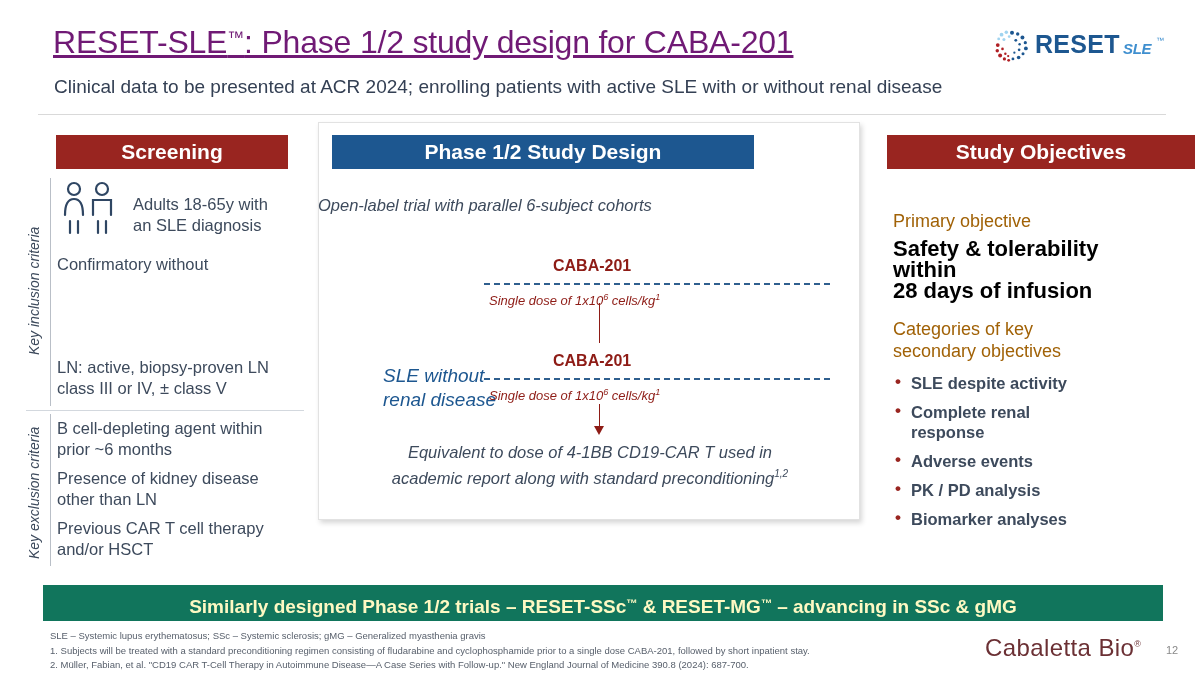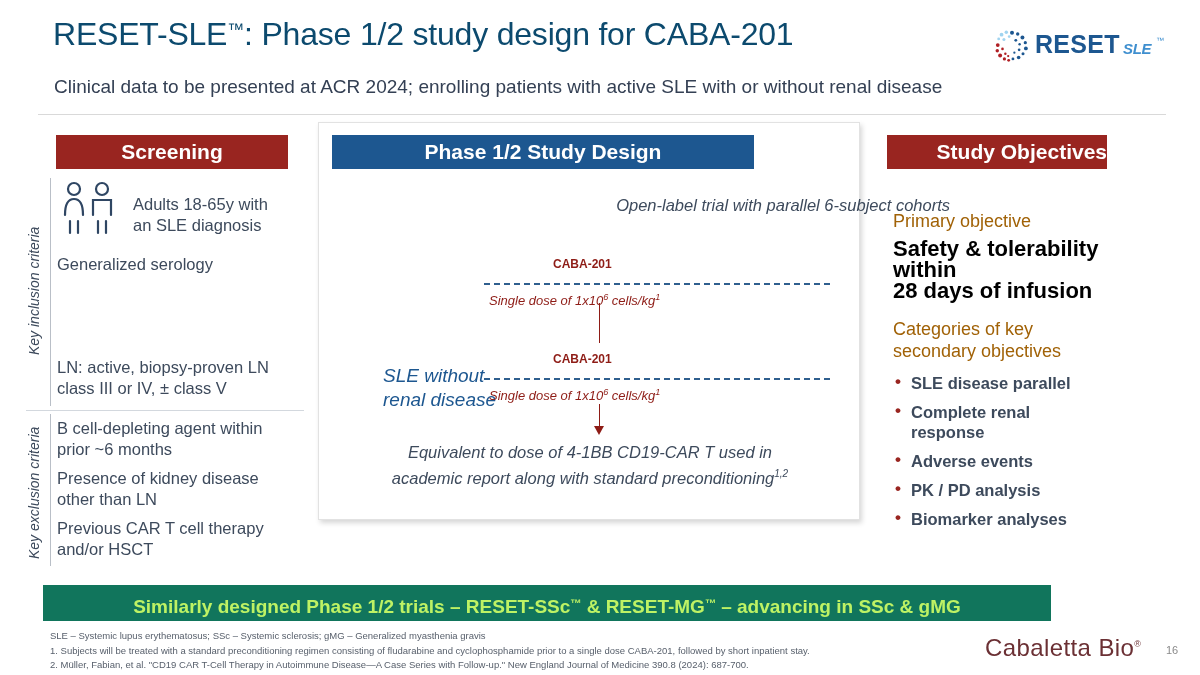--- a/index.html
+++ b/index.html
@@ -16,26 +16,27 @@
     width: 1200px;
     height: 675px;
     background: #ffffff;
     overflow: hidden;
   }
 
   
   #title {
     position: absolute;
     left: 53px;
-    top: 16px;
+    top: 24px;
     width: 900px;
     font-size: 32px;
-    color: #0c4a6e;
+    color: #701a75;
     letter-spacing: -0.2px;
     white-space: nowrap;
+    text-decoration: underline;
   }
   #title .tm {
     font-size: 17px;
     vertical-align: 10px;
   }
   #subtitle {
     position: absolute;
     left: 54px;
     top: 76px;
     width: 1100px;
@@ -166,35 +167,35 @@
   #design-header {
     left: 332px;
     top: 135px;
     width: 422px;
   }
   #open-label {
     position: absolute;
     left: 318px;
     top: 196px;
     width: 632px;
-    text-align: right;
+    text-align: left;
     font-style: italic;
     font-size: 16.5px;
     color: #3d4a5c;
   }
   .cohort-name {
     position: absolute;
     font-style: italic;
     font-size: 19px;
     line-height: 24px;
     color: #1d5790;
   }
   .drug-name {
     position: absolute;
-    font-size: 12px;
+    font-size: 16px;
     font-weight: bold;
     color: #8e1c16;
   }
   .dashed {
     position: absolute;
     height: 0;
     border-top: 2px dashed #2f5f8e;
   }
   .dose {
     position: absolute;
@@ -240,22 +241,21 @@
     font-size: 16.5px;
     line-height: 22px;
     color: #3d4a5c;
   }
   #equiv sup { font-size: 10px; }
 
   
   #objectives-header {
     left: 887px;
     top: 135px;
-    width: 220px;
-    text-align: right;
+    width: 308px;
   }
   .obj-title {
     position: absolute;
     font-size: 18px;
     font-weight: normal;
     line-height: 22px;
     color: #a16207;
   }
   .obj-body {
     position: absolute;
@@ -289,24 +289,24 @@
     top: -1px;
     color: #992520;
     font-size: 17px;
   }
 
   
   #green-banner {
     position: absolute;
     left: 43px;
     top: 585px;
-    width: 1008px;
+    width: 1120px;
     height: 36px;
     background: #11755c;
-    color: #bef264;
+    color: #fef9c3;
     font-size: 19px;
     font-weight: bold;
     text-align: center;
     line-height: 36px;
   }
   #green-banner .tm { font-size: 11px; vertical-align: 6px; }
 
   
   .footnote {
     position: absolute;
@@ -399,21 +399,21 @@
       <line x1="10" y1="40" x2="10" y2="52"></line>
       <line x1="18" y1="40" x2="18" y2="52"></line>
       <circle cx="42" cy="8" r="6"></circle>
       <path d="M33 34 L33 19 L51 19 L51 34"></path>
       <line x1="38" y1="40" x2="38" y2="52"></line>
       <line x1="46" y1="40" x2="46" y2="52"></line>
     </g>
   </svg>
 
   <div class="crit" style="left:133px; top:194px; width:175px;">Adults 18-65y with<br>an SLE diagnosis</div>
-  <div class="crit" style="left:57px; top:254px; width:250px;">Generalized serology</div>
+  <div class="crit" style="left:57px; top:254px; width:250px;">Confirmatory without</div>
   <div class="crit" style="left:57px; top:357px; width:255px;">LN: active, biopsy-proven LN<br>class III or IV, ± class V</div>
 
   <div id="mid-rule"></div>
 
   <div id="excl-label" class="side-label">Key exclusion criteria</div>
   <div id="excl-rule" class="vrule"></div>
 
   <div class="crit" style="left:57px; top:418px; width:250px;">B cell-depleting agent within<br>prior ~6 months</div>
   <div class="crit" style="left:57px; top:468px; width:250px;">Presence of kidney disease<br>other than LN</div>
   <div class="crit" style="left:57px; top:518px; width:255px;">Previous CAR T cell therapy<br>and/or HSCT</div>
@@ -446,29 +446,29 @@
   </div>
 
   <div id="objectives-header" class="panel-header hdr-red">Study Objectives</div>
 
   <div class="obj-title" style="left:893px; top:210px; width:270px;">Primary objective</div>
   <div class="obj-body" style="left:893px; top:238px; width:270px;">Safety &amp; tolerability within<br>28 days of infusion</div>
 
   <div class="obj-title" style="left:893px; top:318px; width:270px;">Categories of key<br>secondary objectives</div>
 
   <ul id="sec-list">
-    <li>SLE disease parallel</li>
+    <li>SLE despite activity</li>
     <li>Complete renal<br>response</li>
     <li>Adverse events</li>
     <li>PK / PD analysis</li>
     <li>Biomarker analyses</li>
   </ul>
 
   <div id="green-banner"><span>Similarly designed Phase 1/2 trials – RESET-SSc</span><span class="tm">™</span><span> &amp; RESET-MG</span><span class="tm">™</span><span> – advancing in SSc &amp; gMG</span></div>
 
   <div id="fn0" class="footnote">SLE – Systemic lupus erythematosus; SSc – Systemic sclerosis; gMG – Generalized myasthenia gravis</div>
   <div id="fn1" class="footnote">1. Subjects will be treated with a standard preconditioning regimen consisting of fludarabine and cyclophosphamide prior to a single dose CABA-201, followed by short inpatient stay.</div>
   <div id="fn2" class="footnote">2. Müller, Fabian, et al. "CD19 CAR T-Cell Therapy in Autoimmune Disease—A Case Series with Follow-up." New England Journal of Medicine 390.8 (2024): 687-700.</div>
 
   <div id="caba-logo"><span>Cabaletta Bio</span><span class="reg">®</span></div>
-  <div id="page-num">16</div>
+  <div id="page-num">12</div>
 
 </div>
 
 </body></html>

